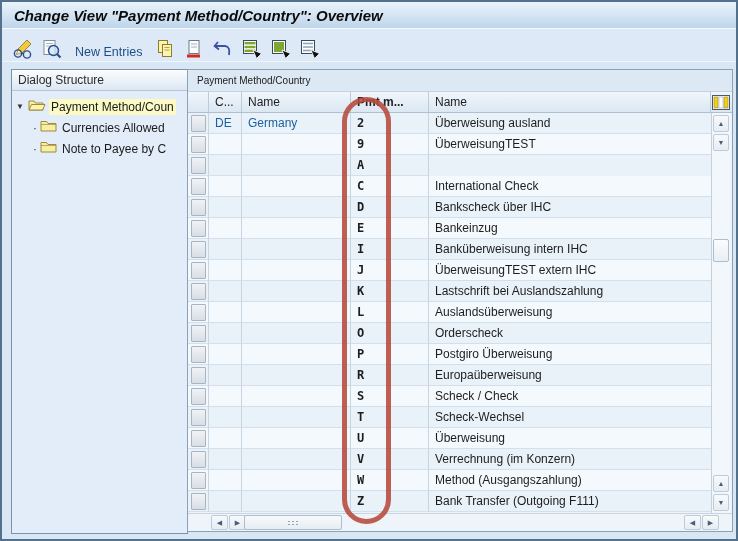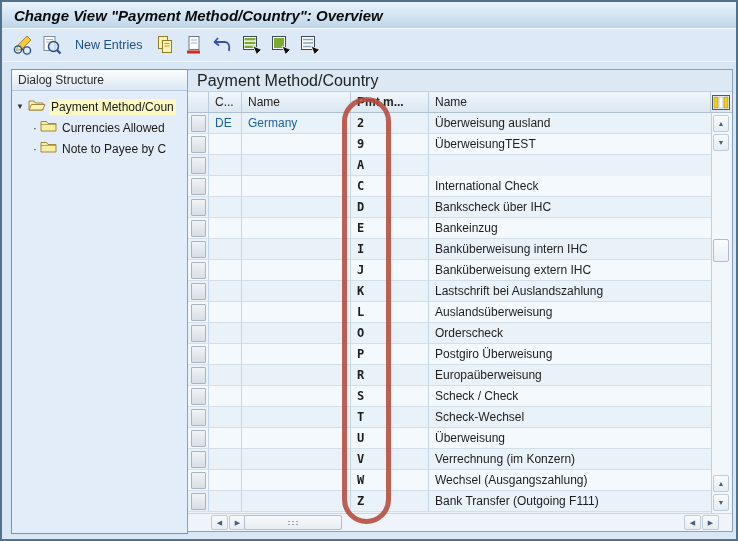--- a/index.html
+++ b/index.html
@@ -8,21 +8,21 @@
 
   .window { position:absolute; left:0; top:0; width:738px; height:541px;
             border:2px solid #54718c; background:#d9e6f4; }
 
   
   .titlebar { height:27px; background:linear-gradient(#eaf4fc,#bed5ea);
               border-bottom:1px solid #f4fafd; display:flex; align-items:center; padding-left:12px; }
   .titlebar .title { font-size:15px; font-weight:bold; font-style:italic; color:#0b0b0b; }
 
   
-  .toolbar { height:33px; display:flex; align-items:center; gap:5px; padding-left:9px;
+  .toolbar { height:33px; display:flex; align-items:flex-end; gap:5px; padding-left:9px;
              background:#dde9f6; border-bottom:1px solid #eef5fb; }
   .tb-btn { width:24px; height:24px; display:flex; align-items:center; justify-content:center; cursor:pointer; }
   .tb-btn svg { display:block; }
   .new-entries { color:#1d4f86; font-size:12.5px; padding:2px 6px; cursor:pointer; white-space:nowrap; }
   .tb-group { display:flex; align-items:center; gap:5px; }
 
   
   .side-panel { position:absolute; left:9px; top:67px; width:177px; height:465px;
                 border:1px solid #7c93aa; background:#e3edf9; }
   .side-header { height:21px; background:linear-gradient(#fcfdfe,#dbe7f3);
@@ -34,21 +34,21 @@
   .tree-row .bullet { width:10px; text-align:center; font-size:13px; color:#444; flex:none; }
   .tree-row .folder { flex:none; margin-right:3px; }
   .tree-label { padding:1px 2px; }
   .tree-label.selected { background:#fbfac5; }
   .tree-indent { width:18px; flex:none; }
 
   
   .table-panel { position:absolute; left:185px; top:67px; width:546px; height:463px;
                  border:1px solid #8ba1b6; background:#edf3fa; display:flex; flex-direction:column; }
   .group-header { height:22px; background:#dce8f3; border-bottom:1px solid #c2d2e0;
-                  font-size:16px; color:#222; display:flex; align-items:center; padding-left:9px; }
+                  font-size:10px; color:#222; display:flex; align-items:center; padding-left:9px; }
   .col-header { height:21px; display:flex; background:linear-gradient(#f0f6fb,#dbe7f2);
                 border-bottom:1px solid #aebfcf; font-size:12px; color:#222; }
   .col-header .hcell { display:flex; align-items:center; padding-left:6px;
                        border-right:1px solid #bccbda; cursor:pointer; }
   .body-wrap { display:flex; flex:1; }
   .rows { width:523px; }
   .trow { height:21px; display:flex; font-size:12px; color:#1d1d1d; }
   .trow.odd  { background:#e9f1f9; }
   .trow.even { background:#f4f9fd; }
   .cell { border-right:1px solid #c6d5e3; border-bottom:1px solid #d3dfea;
@@ -302,21 +302,21 @@
             <div class="cell w-code code-txt">I</div>
             <div class="cell w-n2">Banküberweisung intern IHC</div>
           </div>
           <div class="trow even">
             <div class="cell w-sel">
               <div class="sel-btn"></div>
             </div>
             <div class="cell w-c blue-txt"></div>
             <div class="cell w-n1 blue-txt"></div>
             <div class="cell w-code code-txt">J</div>
-            <div class="cell w-n2">Banküberweisung extern IHC</div>
+            <div class="cell w-n2">ÜberweisungTEST extern IHC</div>
           </div>
           <div class="trow odd">
             <div class="cell w-sel">
               <div class="sel-btn"></div>
             </div>
             <div class="cell w-c blue-txt"></div>
             <div class="cell w-n1 blue-txt"></div>
             <div class="cell w-code code-txt">K</div>
             <div class="cell w-n2">Lastschrift bei Auslandszahlung</div>
           </div>
@@ -392,21 +392,21 @@
             <div class="cell w-code code-txt">V</div>
             <div class="cell w-n2">Verrechnung (im Konzern)</div>
           </div>
           <div class="trow even">
             <div class="cell w-sel">
               <div class="sel-btn"></div>
             </div>
             <div class="cell w-c blue-txt"></div>
             <div class="cell w-n1 blue-txt"></div>
             <div class="cell w-code code-txt">W</div>
-            <div class="cell w-n2">Wechsel (Ausgangszahlung)</div>
+            <div class="cell w-n2">Method (Ausgangszahlung)</div>
           </div>
           <div class="trow odd">
             <div class="cell w-sel">
               <div class="sel-btn"></div>
             </div>
             <div class="cell w-c blue-txt"></div>
             <div class="cell w-n1 blue-txt"></div>
             <div class="cell w-code code-txt">Z</div>
             <div class="cell w-n2">Bank Transfer (Outgoing F111)</div>
           </div>

